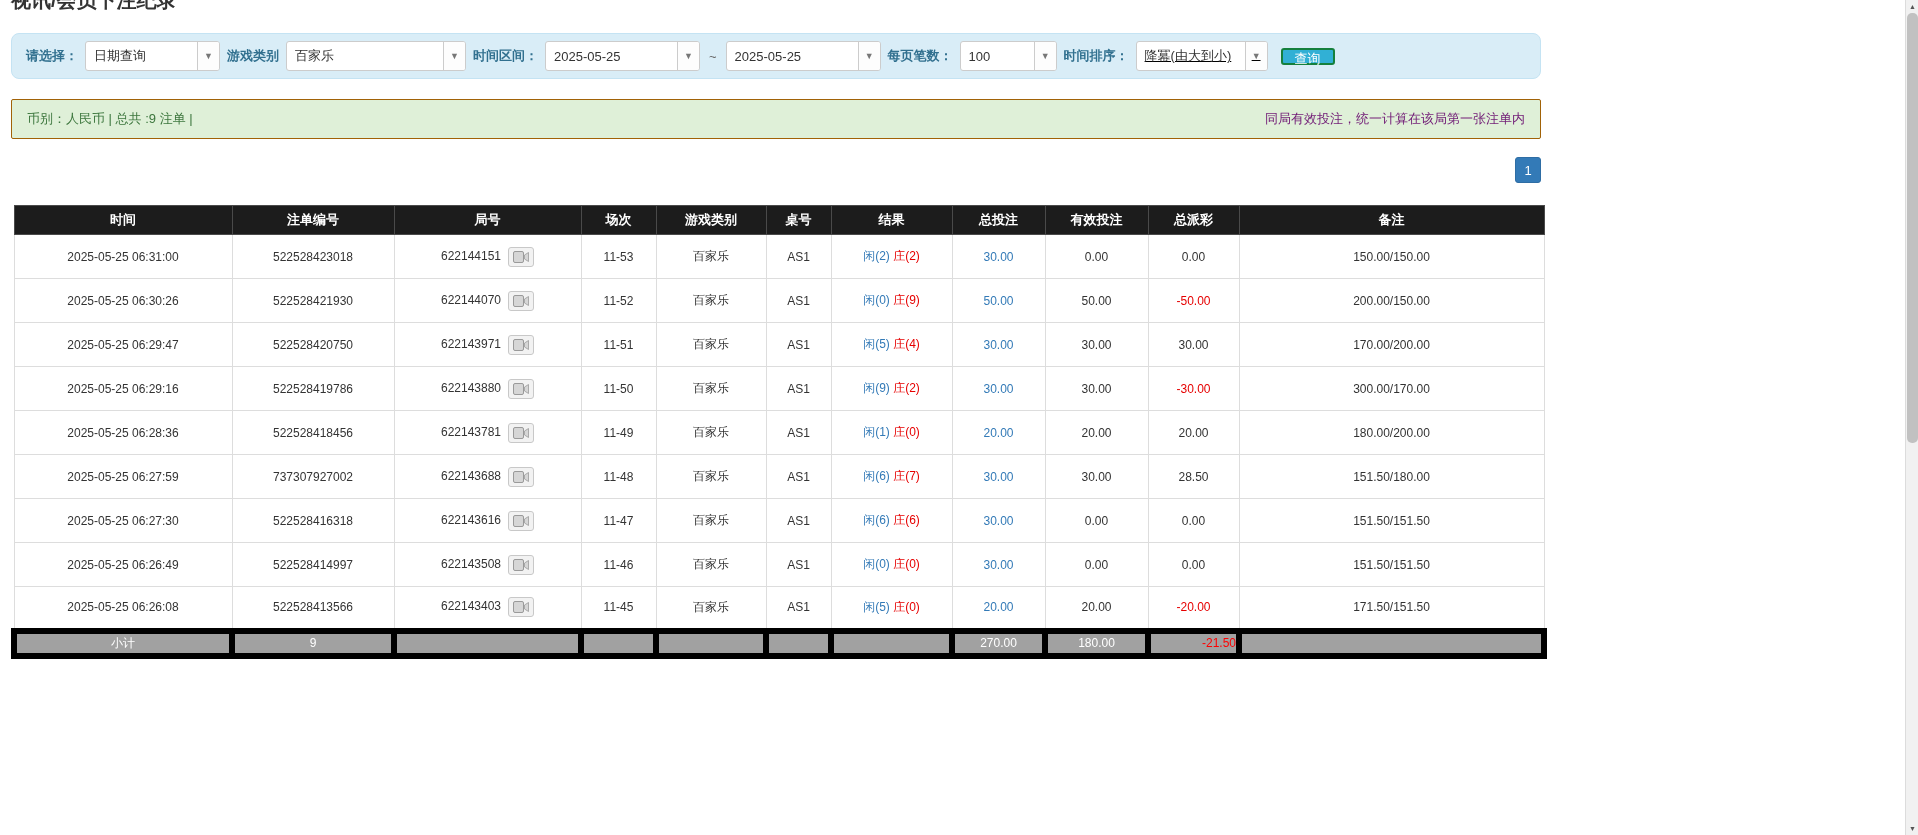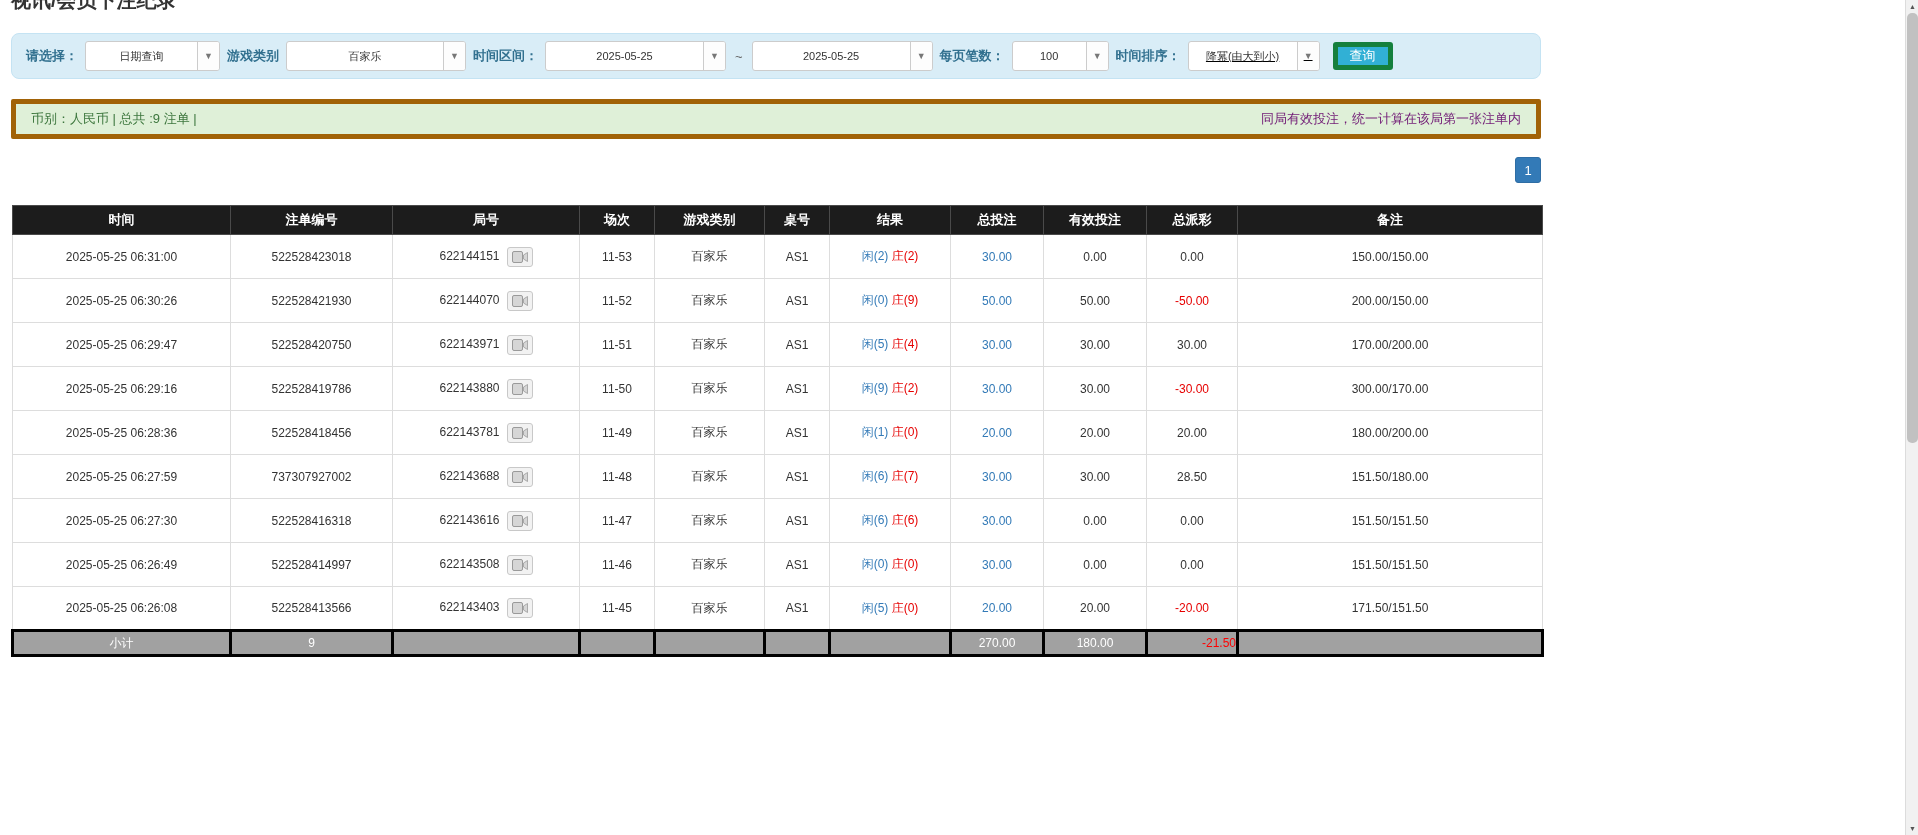--- a/index.html
+++ b/index.html
@@ -25,41 +25,41 @@
     height: 46px;
     display: flex; align-items: center;
     padding: 0 14px; gap: 7px;
   }
   .flabel { color: #31708f; font-weight: bold; font-size: 13px; white-space: nowrap; }
   .combo {
     display: inline-flex; align-items: center; justify-content: space-between;
     background: #fff; border: 1px solid #ccc; border-radius: 3px;
     height: 30px; cursor: pointer; overflow: hidden;
   }
-  .combo-text { padding: 0 8px; font-size: 11px; color: #333; flex: 1; text-align: center; white-space: nowrap; }
+  .combo-text { padding: 0 8px; font-size: 13px; color: #333; flex: 1; text-align: left; white-space: nowrap; }
   .combo-caret {
     width: 22px; align-self: stretch;
     border-left: 1px solid #ccc;
     display: flex; align-items: center; justify-content: center;
     color: #777; font-size: 9px; background: #fdfdfd;
   }
-  .w135 { width: 135px; } .w180 { width: 180px; } .w155 { width: 181px; }
+  .w135 { width: 135px; } .w180 { width: 180px; } .w155 { width: 155px; }
   .w97 { width: 97px; } .w160 { width: 132px; text-decoration: underline; }
   .tilde { color: #666; font-size: 13px; padding: 0 2px; }
   .search-btn {
     margin-left: 6px;
     background: #31b0d5; color: #fff;
-    border: 5px solid #15803d; border-radius: 3px;
-    height: 28px; padding: 0 12px; font-size: 13px; cursor: pointer;
+    border: 2px solid #15803d; border-radius: 3px;
+    height: 17px; padding: 0 12px; font-size: 13px; cursor: pointer;
   }
 
   
   .summary-bar {
     margin-top: 20px;
-    background: #dff0d8; border: 5px solid #a16207; border-radius: 2px;
+    background: #dff0d8; border: 1px solid #a16207; border-radius: 2px;
     height: 40px;
     display: flex; align-items: center; justify-content: space-between;
     padding: 0 15px;
   }
   .summary-left { color: #3c763d; font-size: 13px; }
   .summary-notice { color: #701a75; font-size: 13px; }
 
   
   .pagination-row { margin-top: 18px; display: flex; justify-content: flex-end; width: 1530px; }
   .page-btn {
@@ -94,21 +94,21 @@
 
   .round-icon {
     display: inline-flex; align-items: center; justify-content: center;
     width: 26px; height: 20px;
     background: #f2f2f2; border: 1px solid #c8c8c8; border-radius: 3px;
     margin-left: 7px; vertical-align: middle; cursor: pointer;
   }
 
   tfoot td {
     background: #a1a1a1; color: #fff;
-    border: 3px solid #000000;
+    border: 6px solid #000000;
     height: 25px; text-align: center; font-size: 12px;
   }
   tfoot td.neg-foot { color: #ff0000; text-align: right; }
 
   
   .scrollbar {
     position: fixed; top: 0; right: 0; bottom: 0; width: 13px;
     background: #f1f1f1; border-left: 1px solid #dcdcdc;
   }
   .sb-arrow {

